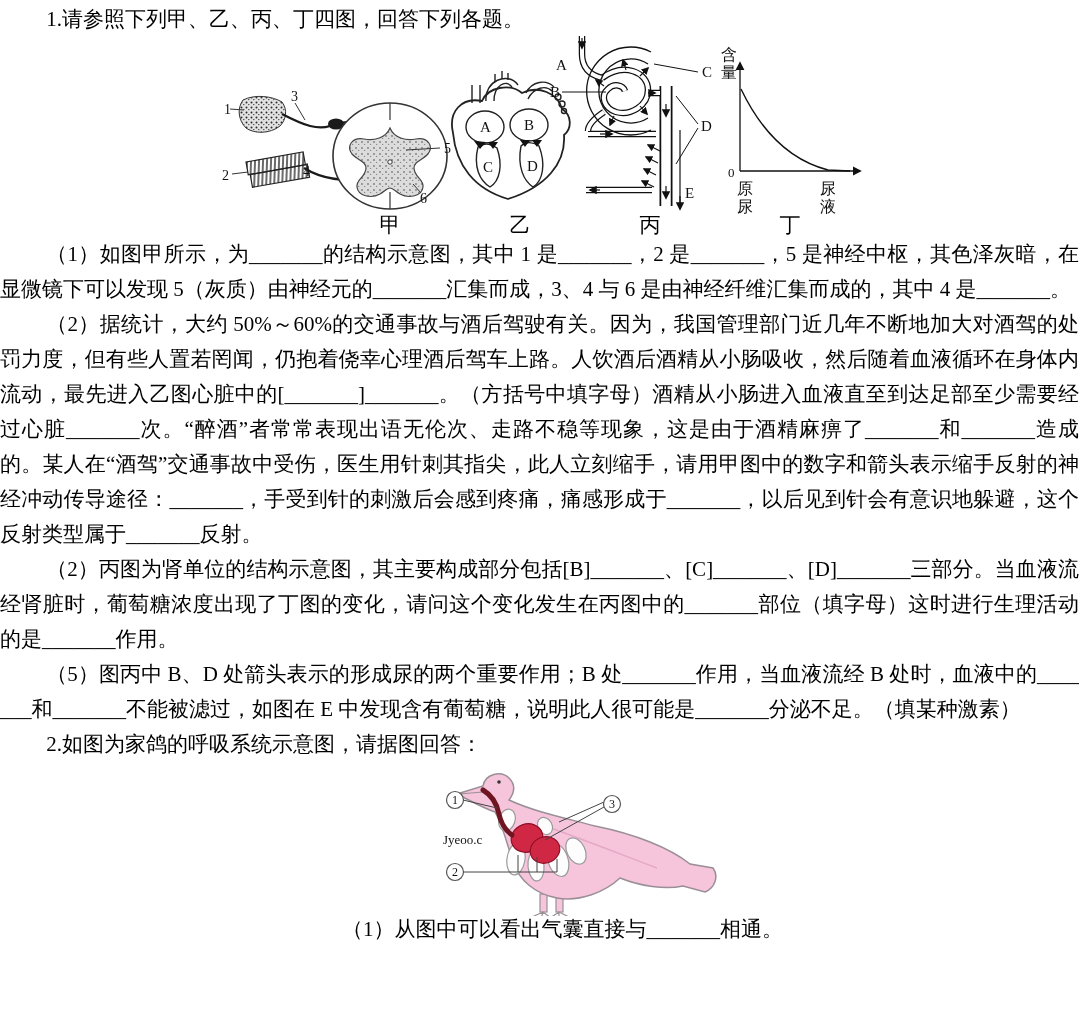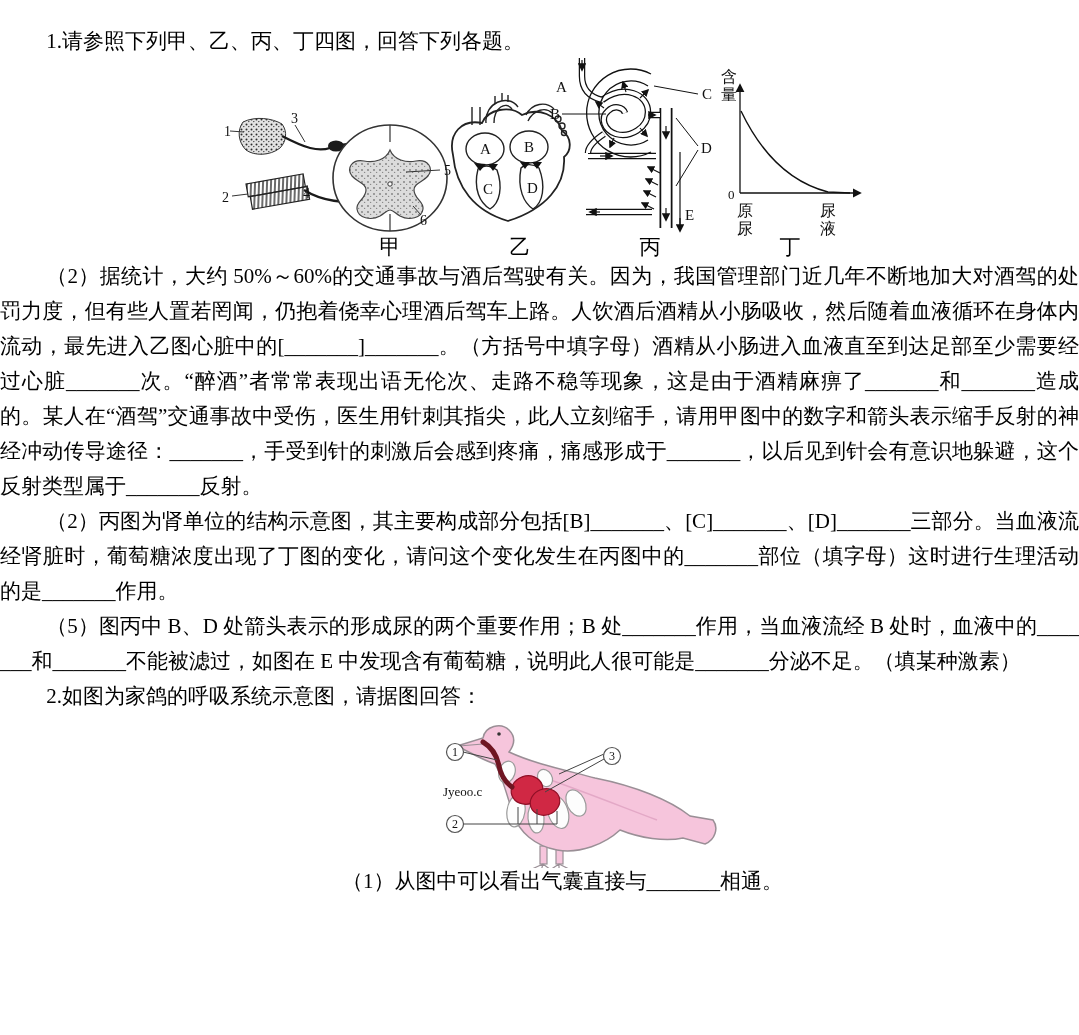--- a/index.html
+++ b/index.html
@@ -1,18 +1,18 @@
 <!DOCTYPE html>
 <html><head>
 <meta charset="utf-8">
 <style>
   html,body{margin:0;padding:0;background:#fff;}
   body{width:1079px;height:1035px;overflow:hidden;color:#000;
        font-family:"Liberation Serif","DejaVu Serif",serif;}
-  .doc{padding-top:24px;width:1079px;}
+  .doc{padding-top:2px;width:1079px;}
   p.t{font-size:21px;line-height:35px;margin:0;text-align:justify;text-indent:2.2em;word-break:break-all;}
   p.t.noj{text-align:center;}
   .figrow{position:relative;height:200px;}
   .birdrow{position:relative;height:150px;}
   .figrow svg,.birdrow svg{position:absolute;}
   .cap{position:absolute;top:176px;width:120px;text-align:center;font-size:21px;line-height:24px;}
   svg text{font-family:"Liberation Serif","DejaVu Serif",serif;fill:#111;}
 </style>
 </head>
 <body>
@@ -181,20 +181,21 @@
       <text x="102" y="157" font-size="16">尿</text>
       <text x="102" y="175" font-size="16">液</text>
     </svg>
 
     <div class="cap" style="left:330px">甲</div>
     <div class="cap" style="left:460px">乙</div>
     <div class="cap" style="left:590px">丙</div>
     <div class="cap" style="left:730px">丁</div>
   </div>
 
+  <p class="t">（1）如图甲所示，为_______的结构示意图，其中 1 是_______，2 是_______，5 是神经中枢，其色泽灰暗，在显微镜下可以发现 5（灰质）由神经元的_______汇集而成，3、4 与 6 是由神经纤维汇集而成的，其中 4 是_______。</p>
   <p class="t">（2）据统计，大约 50%～60%的交通事故与酒后驾驶有关。因为，我国管理部门近几年不断地加大对酒驾的处罚力度，但有些人置若罔闻，仍抱着侥幸心理酒后驾车上路。人饮酒后酒精从小肠吸收，然后随着血液循环在身体内流动，最先进入乙图心脏中的[_______]_______。（方括号中填字母）酒精从小肠进入血液直至到达足部至少需要经过心脏_______次。“醉酒”者常常表现出语无伦次、走路不稳等现象，这是由于酒精麻痹了_______和_______造成的。某人在“酒驾”交通事故中受伤，医生用针刺其指尖，此人立刻缩手，请用甲图中的数字和箭头表示缩手反射的神经冲动传导途径：_______，手受到针的刺激后会感到疼痛，痛感形成于_______，以后见到针会有意识地躲避，这个反射类型属于_______反射。</p>
   <p class="t">（2）丙图为肾单位的结构示意图，其主要构成部分包括[B]_______、[C]_______、[D]_______三部分。当血液流经肾脏时，葡萄糖浓度出现了丁图的变化，请问这个变化发生在丙图中的_______部位（填字母）这时进行生理活动的是_______作用。</p>
   <p class="t">（5）图丙中 B、D 处箭头表示的形成尿的两个重要作用；B 处_______作用，当血液流经 B 处时，血液中的_______和_______不能被滤过，如图在 E 中发现含有葡萄糖，说明此人很可能是_______分泌不足。（填某种激素）</p>
 
   <p class="t">2.如图为家鸽的呼吸系统示意图，请据图回答：</p>
 
   <div class="birdrow">
     <svg style="left:395px;top:-6px" width="330" height="160" viewBox="0 0 330 160">
       <text x="48" y="88" font-size="13" fill="#eadfe6">Jyeoo.c</text>
       <g stroke="#9a8f96" stroke-width="1.2" fill="#f6c5dc">

